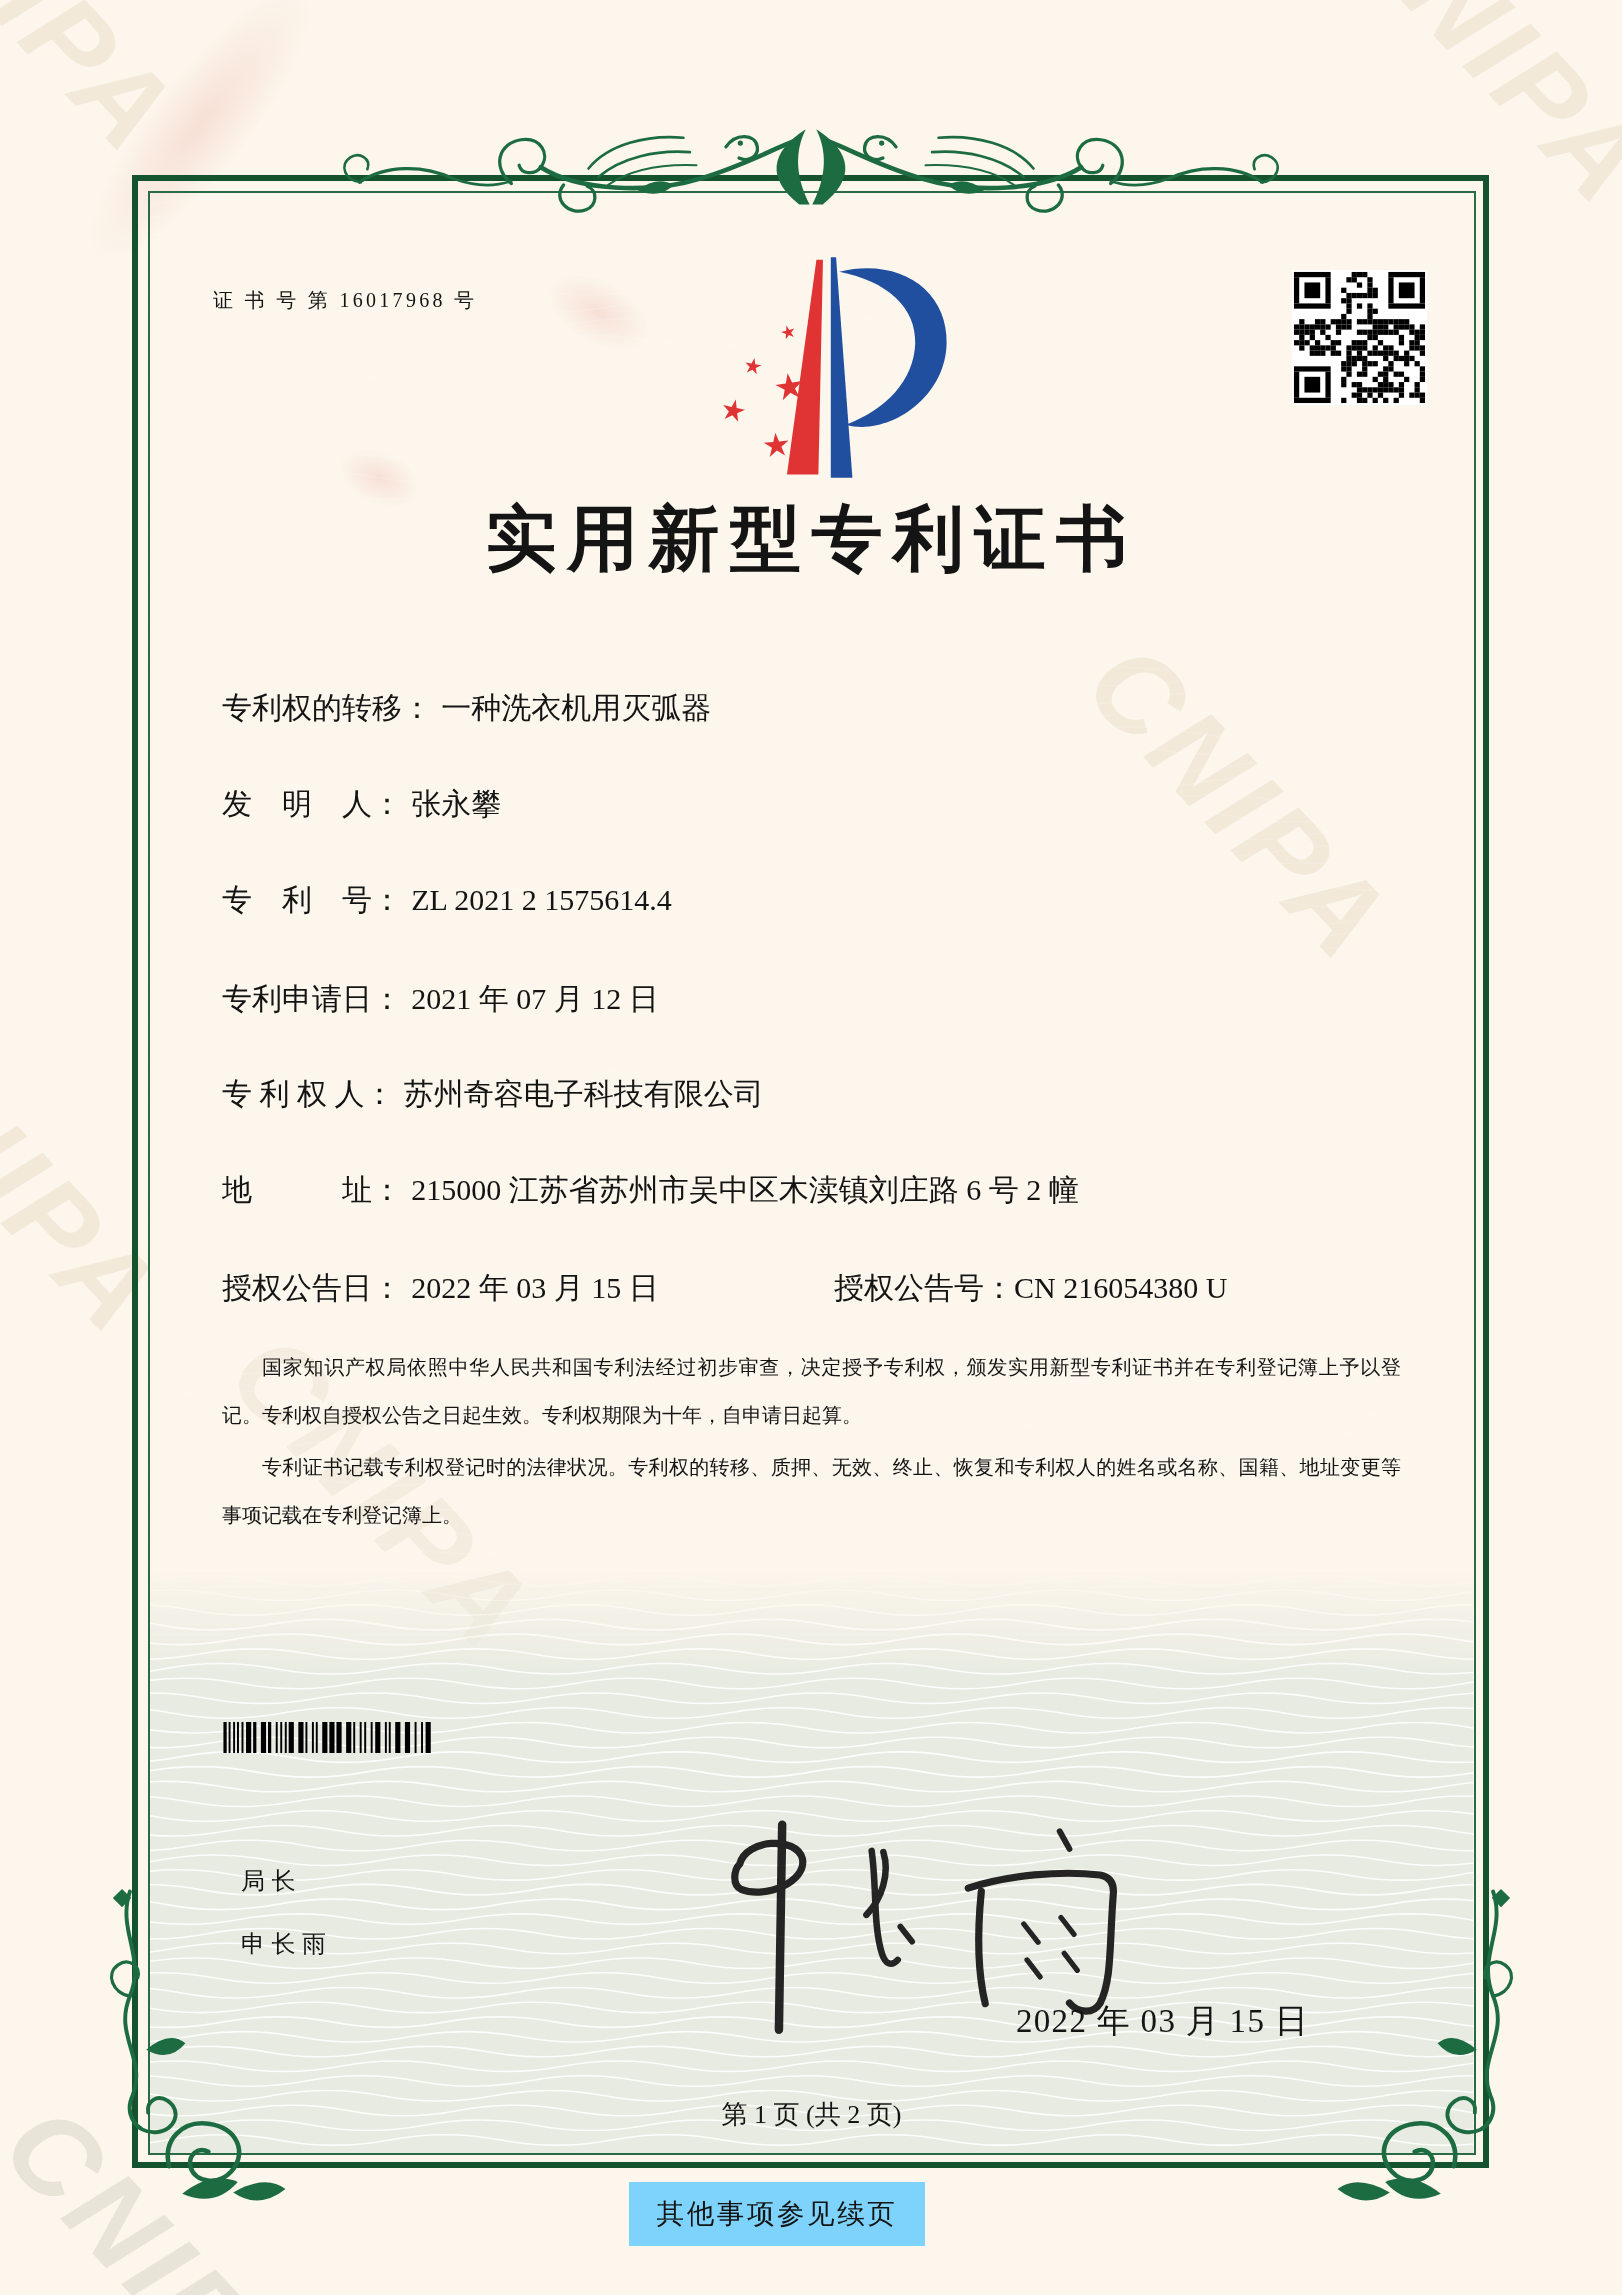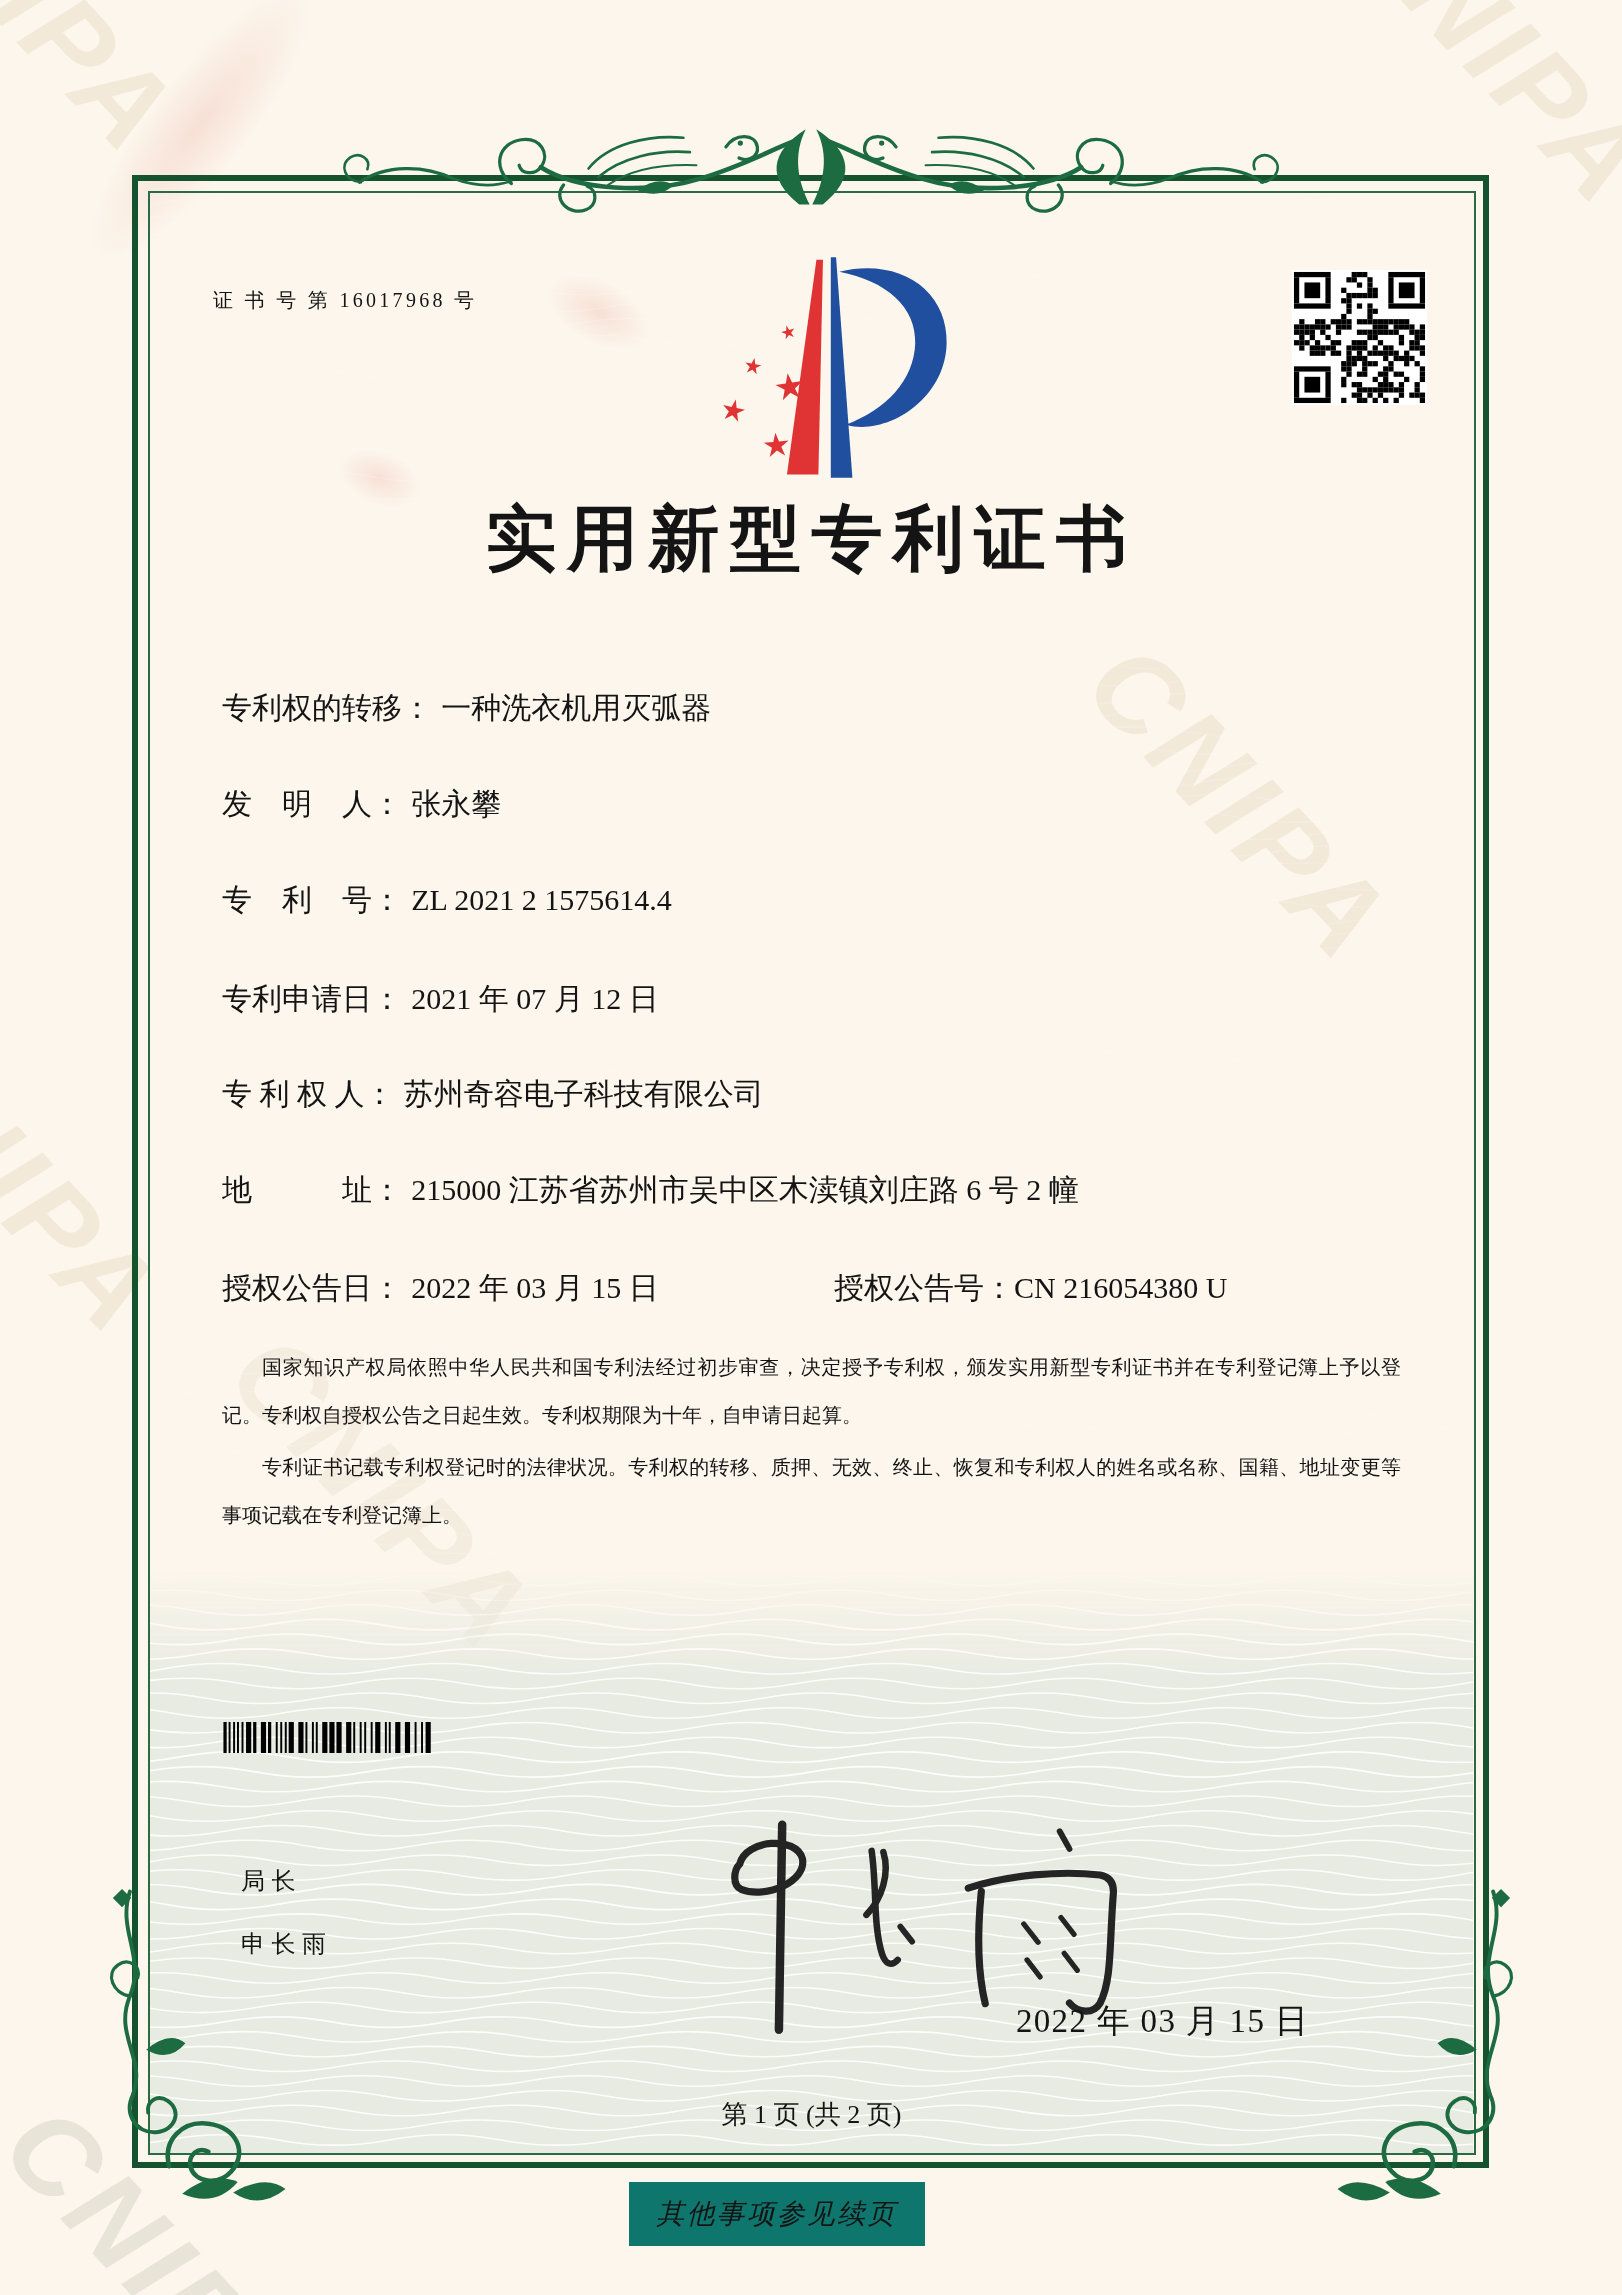--- a/index.html
+++ b/index.html
@@ -36,22 +36,22 @@
   .frow{position:absolute;left:222px;font-size:30px;white-space:nowrap;}
   .frow .val{margin-left:9.2px;}
   .frow2{position:absolute;left:834px;font-size:30px;white-space:nowrap;text-align:right;}
   .paras{position:absolute;left:222px;top:1343px;width:1179px;font-size:20px;
          line-height:48px;text-align:justify;}
   .paras p{margin:0 0 3.9px 0;text-indent:2em;}
   .signer{position:absolute;left:241px;font-family:"Liberation Sans","DejaVu Sans",sans-serif;
           font-weight:500;font-size:24px;letter-spacing:6.5px;}
   .issue-date{position:absolute;left:1016px;top:1999px;font-size:33px;letter-spacing:1.3px;}
   .pageinfo{position:absolute;left:0;top:2097px;width:100%;text-align:center;font-size:26px;}
-  .contbox{position:absolute;left:629px;top:2182px;width:296px;height:64px;background:#0f766e;
-           text-align:center;line-height:64px;font-size:27.5px;letter-spacing:2.6px;font-style:italic;}
+  .contbox{position:absolute;left:629px;top:2182px;width:296px;height:64px;background:#7dd3fc;
+           text-align:center;line-height:64px;font-size:27.5px;letter-spacing:2.6px;}
 
   svg{display:block;}
   .orn{position:absolute;}
 </style>
 </head>
 <body>
 
 <div id="page">
 
   <div class="smudge" style="left:151px;top:-46px;width:98px;height:340px;transform:rotate(38deg);"></div>

